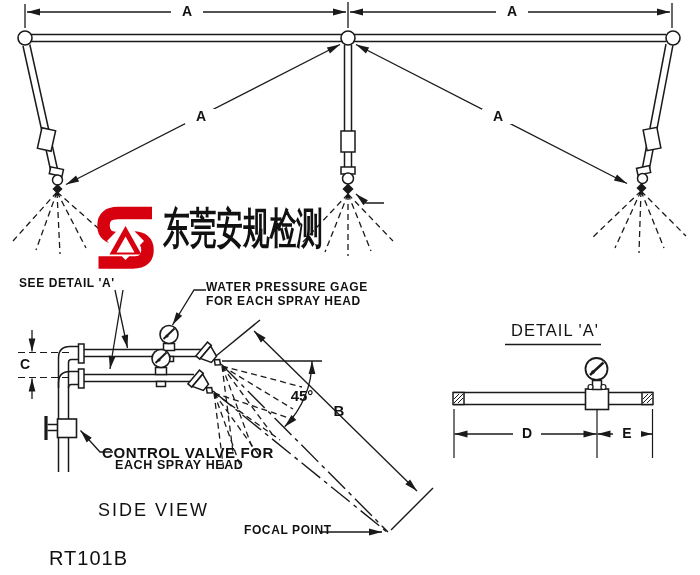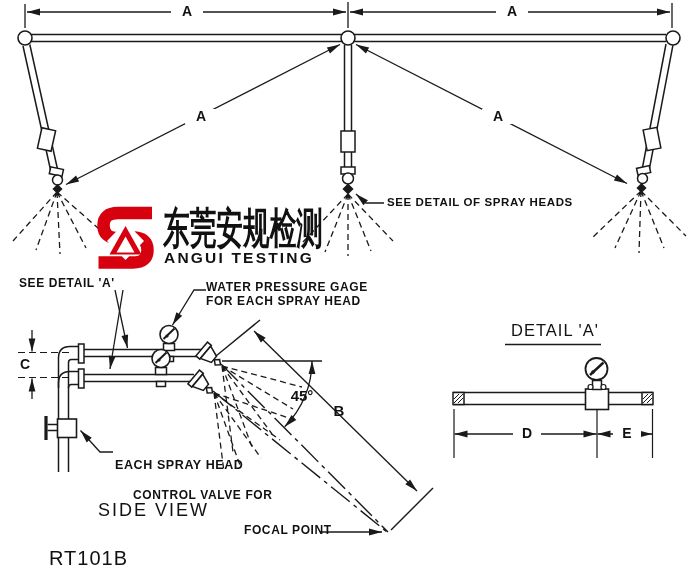--- a/index.html
+++ b/index.html
@@ -182,34 +182,32 @@
     <line x1="454.5" y1="434" x2="596.5" y2="434" stroke-width="1.3" marker-start="url(#arr)" marker-end="url(#arr)"></line>
     <line x1="597.5" y1="434" x2="652" y2="434" stroke-width="1.3" marker-start="url(#arr)" marker-end="url(#arr)"></line>
   </g>
 </svg>
 
   <div class="lbl dim bg" style="left:171px;top:4px;width:28px;">A</div>
   <div class="lbl dim bg" style="left:496px;top:4px;width:28px;">A</div>
   <div class="lbl dim bg" style="left:185px;top:109px;width:28px;">A</div>
   <div class="lbl dim bg" style="left:482px;top:109px;width:28px;">A</div>
 
-  <div class="lbl ann" style="left:387px;top:196px;font-size:11.5px;">SEE DETAIL OF SPRAY HEADS</div>
 
   <div class="lbl cn" style="left:163px;top:206px;">东莞安规检测</div>
-  <div class="lbl en" style="left:164px;top:250px;">ANGUI TESTING</div>
 
   <div class="lbl ann" style="left:19px;top:277px;">SEE DETAIL 'A'</div>
   <div class="lbl ann" style="left:206px;top:294.5px;">FOR EACH SPRAY HEAD</div>
   <div class="lbl ann" style="left:206px;top:281px;">WATER PRESSURE GAGE</div>
 
   <div class="lbl dim" style="left:18px;top:357px;width:14px;">C</div>
   <div class="lbl dim" style="left:287px;top:388px;width:30px;font-size:15px;">45°</div>
   <div class="lbl dim" style="left:331px;top:403px;width:16px;font-size:15px;">B</div>
 
-  <div class="lbl ann" style="left:133px;top:445px;font-size:12px;margin-top:44px;">CONTROL VALVE FOR</div>
+  <div class="lbl ann" style="left:102px;top:445px;font-size:15px;">CONTROL VALVE FOR</div>
   <div class="lbl ann" style="left:115px;top:458.5px;font-size:12.5px;">EACH SPRAY HEAD</div>
 
   <div class="lbl ttl" style="left:98px;top:501px;">SIDE VIEW</div>
   <div class="lbl ann" style="left:236px;top:524px;padding-left:8px;">FOCAL POINT</div>
   <div class="lbl" style="left:49px;top:548px;font-size:20px;letter-spacing:1px;">RT101B</div>
 
   <div class="lbl" style="left:460px;top:322px;width:190px;text-align:center;font-size:16.5px;letter-spacing:1px;">DETAIL 'A'</div>
 
   <div class="lbl dim bg" style="left:513px;top:426px;width:24px;">D</div>
   <div class="lbl dim bg" style="left:613px;top:426px;width:24px;">E</div>

